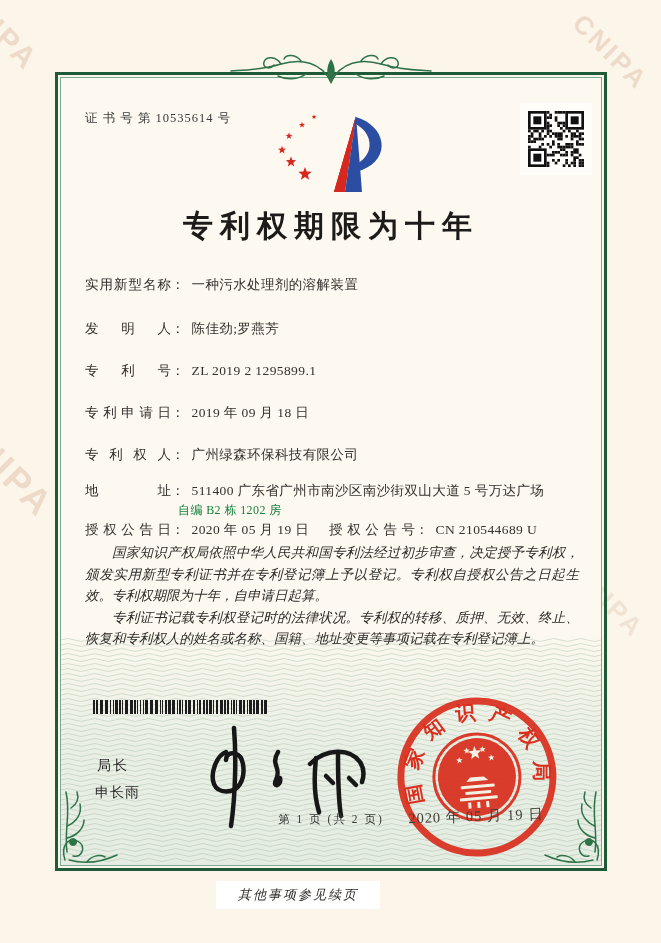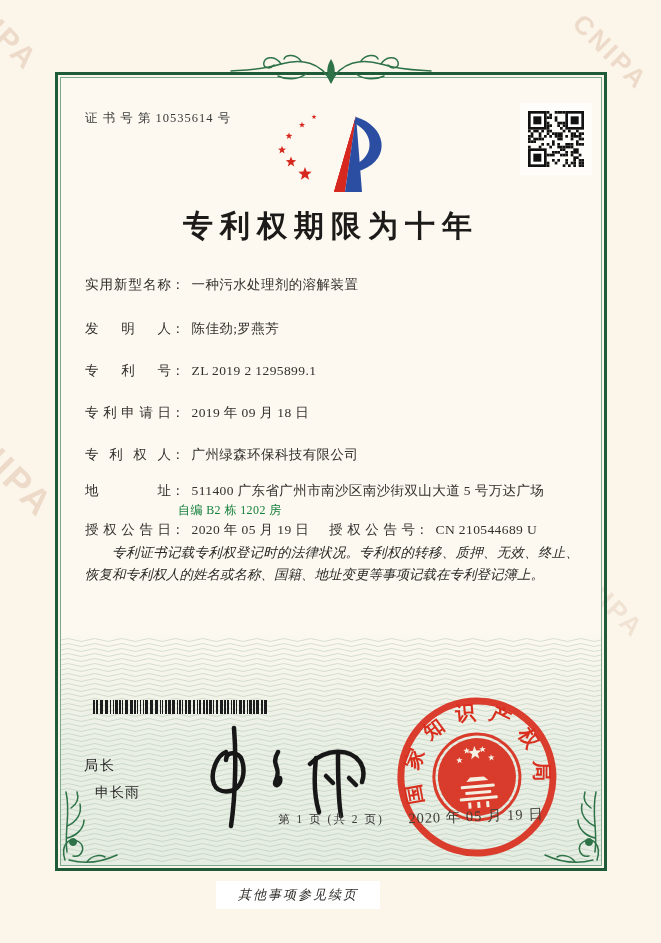--- a/index.html
+++ b/index.html
@@ -51,21 +51,21 @@
   .g2{ position:absolute; left:244px; top:0; white-space:nowrap; }
   
   .legal{
     position:absolute; left:85px; top:542px; width:494px;
     font-size:13.5px; line-height:21.5px; color:#2b2a27; text-align:justify;
     font-style:italic;
   }
   .legal p{ margin:0; text-indent:2em; }
   
   .barcode{ position:absolute; left:93px; top:700px; }
-  .director-title{ position:absolute; left:84px; top:757px; font-family:"Liberation Sans","DejaVu Sans",sans-serif; font-size:14px; letter-spacing:2px; color:#2a2a28; }
+  .director-title{ position:absolute; left:97px; top:757px; font-family:"Liberation Sans","DejaVu Sans",sans-serif; font-size:14px; letter-spacing:2px; color:#2a2a28; }
   .director-name{ position:absolute; left:95px; top:784px; font-family:"Liberation Sans","DejaVu Sans",sans-serif; font-size:14px; letter-spacing:1px; color:#2a2a28; }
   .sig{ position:absolute; left:198px; top:722px; }
   .sig path{ fill:none; stroke:#171717; stroke-width:4.5; stroke-linecap:round; stroke-linejoin:round; }
   .seal{ position:absolute; left:392px; top:693px; transform:rotate(-5deg); }
   .seal-date{
     position:absolute; left:396px; top:807px; width:160px; text-align:center;
     font-size:14.5px; color:#403e35; letter-spacing:1px; transform:rotate(-2deg);
   }
   .page-info{ position:absolute; left:55px; top:812px; width:552px; text-align:center; font-size:11.5px; letter-spacing:2px; color:#3a3a38; }
   .cont-note{
@@ -351,20 +351,21 @@
   </div>
   <div class="addr2">自编 B2 栋 1202 房</div>
   <div class="frow" style="top:521px;">
     <span class="flabel">授权公告日</span><span class="fcolon">：</span><span class="fvalue">2020 年 05 月 19 日</span>
     <span class="g2">
       <span class="flabel">授权公告号</span><span class="fcolon">：</span><span class="fvalue">CN 210544689 U</span>
     </span>
   </div>
 
   <div class="legal">
+    <p>国家知识产权局依照中华人民共和国专利法经过初步审查，决定授予专利权，颁发实用新型专利证书并在专利登记簿上予以登记。专利权自授权公告之日起生效。专利权期限为十年，自申请日起算。</p>
     <p>专利证书记载专利权登记时的法律状况。专利权的转移、质押、无效、终止、恢复和专利权人的姓名或名称、国籍、地址变更等事项记载在专利登记簿上。</p>
   </div>
 
   <svg class="barcode" width="176" height="14" viewBox="0 0 176 14" fill="#1d1d1d">
       <rect x="0" y="0" width="2" height="14"></rect>
       <rect x="3" y="0" width="2" height="14"></rect>
       <rect x="7" y="0" width="3" height="14"></rect>
       <rect x="12" y="0" width="3" height="14"></rect>
       <rect x="17" y="0" width="1" height="14"></rect>
       <rect x="20" y="0" width="1" height="14"></rect>

